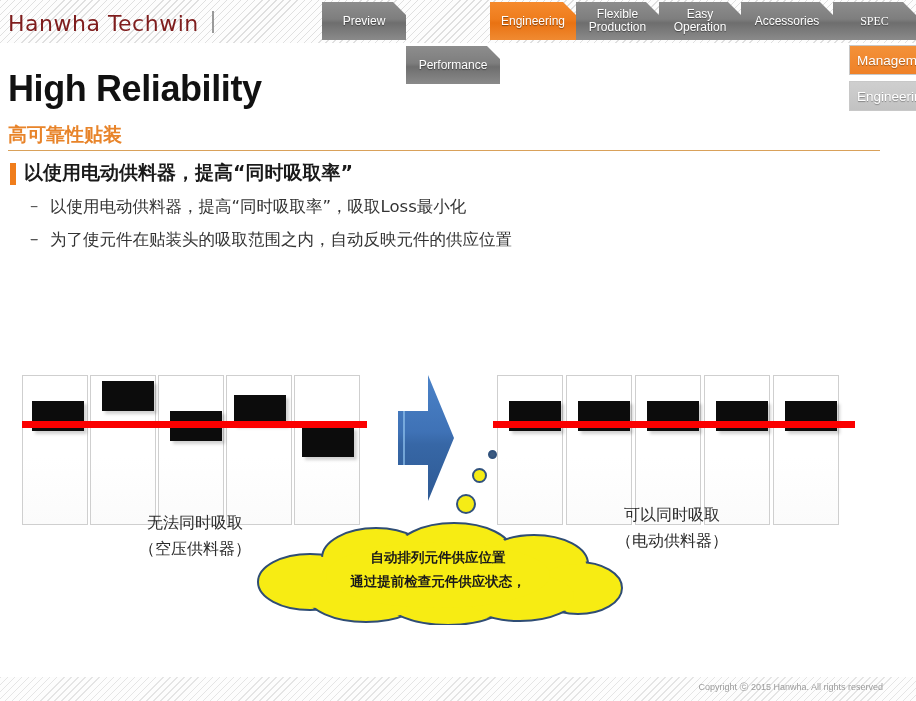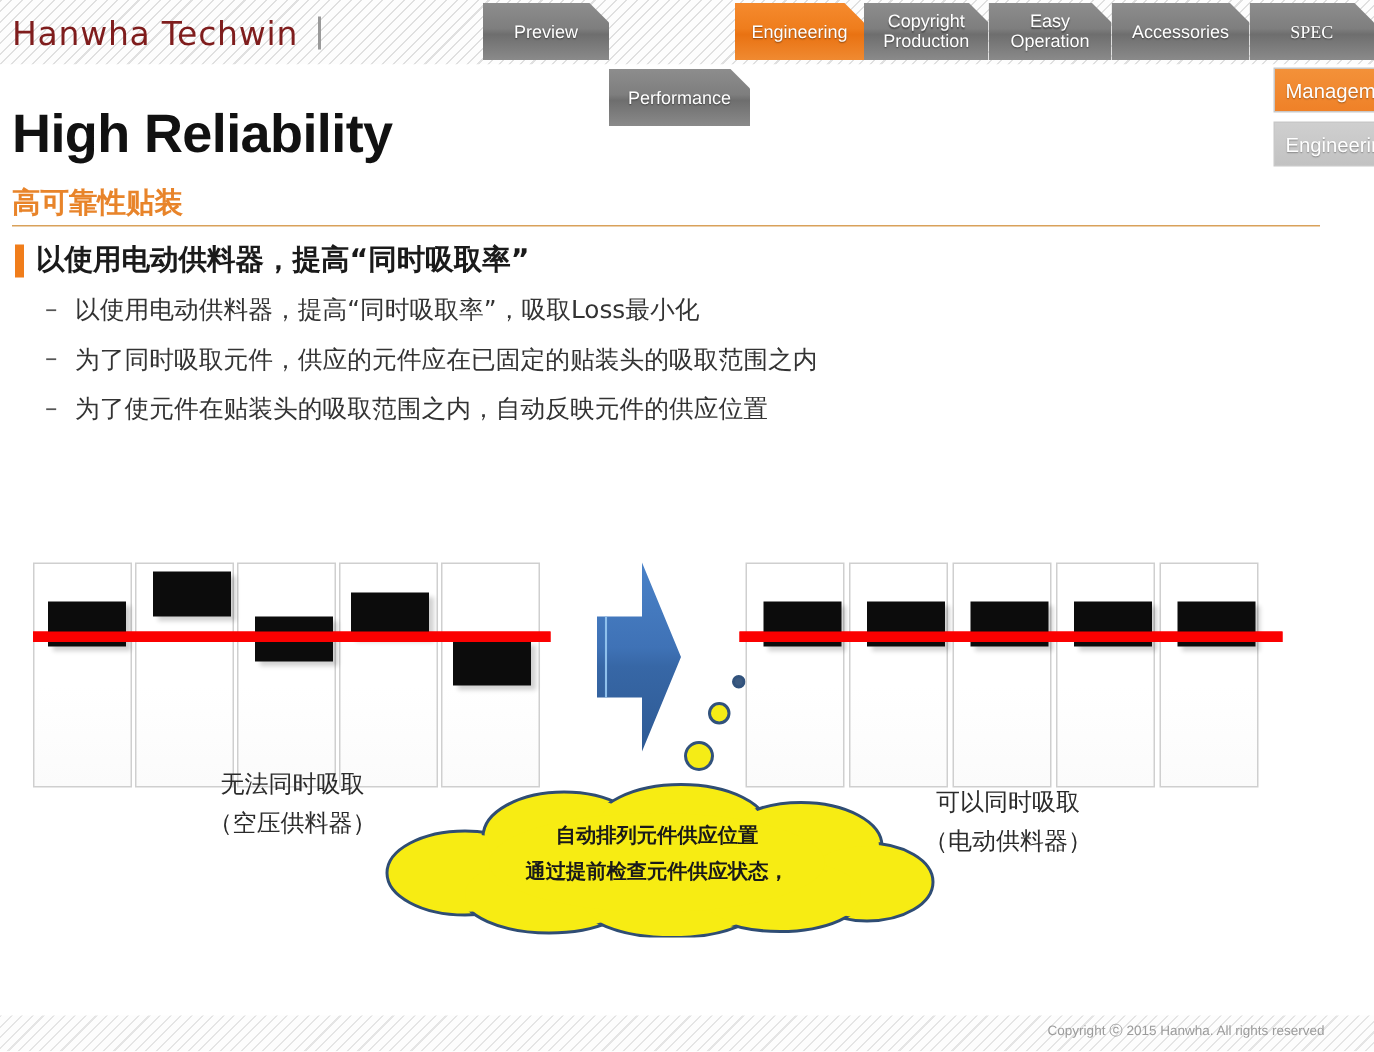--- a/index.html
+++ b/index.html
@@ -210,21 +210,21 @@
           <span class="tlabel">Performance</span>
         </div>
       </div>
       <div class="tab active" style="left: 168px; width: 86px;">
         <div style="width: 100%;">
           <span class="tlabel">Engineering</span>
         </div>
       </div>
       <div class="tab" style="left: 254px; width: 83px;">
         <div style="width: 100%;">
-          <span class="tlabel">Copyright</span>
+          <span class="tlabel">Flexible</span>
           <span class="tlabel2">Production</span>
         </div>
       </div>
       <div class="tab" style="left: 337px; width: 82px;">
         <div style="width: 100%;">
           <span class="tlabel">Easy</span>
           <span class="tlabel2">Operation</span>
         </div>
       </div>
       <div class="tab" style="left: 419px; width: 92px;">
@@ -250,21 +250,21 @@
   <div class="sub-title">高可靠性贴装</div>
   <div class="divider"></div>
 
   <div class="heading-row">
     <div class="heading-bar"></div>
     <div class="heading-text">以使用电动供料器，提高“同时吸取率”</div>
   </div>
 
   <div class="bullets" id="bullets-host">
       <div class="bullet"><span class="dash">–</span><span>以使用电动供料器，提高“同时吸取率”，吸取Loss最小化</span></div>
-      <div class="bullet"><span class="dash">–</span><span>为了同时吸取元件，供应的元件应在已固定的贴装头的吸取范围之内</span></div>
+      <div class="bullet"><span class="dash">–</span></div>
       <div class="bullet"><span class="dash">–</span><span>为了使元件在贴装头的吸取范围之内，自动反映元件的供应位置</span></div>
     </div>
 
   <div class="diagram">
 
     <div class="feeder-group" id="left-group" style="left:22px;width:345px;">
         <div class="feeder-box" style="left: 0px;"></div>
         <div class="feeder-box" style="left: 68px;"></div>
         <div class="feeder-box" style="left: 136px;"></div>
         <div class="feeder-box" style="left: 204px;"></div>
@@ -309,21 +309,21 @@
         <div class="chip" style="left: 150px; top: 46px; width: 52px; height: 30px;"></div>
         <div class="chip" style="left: 219px; top: 46px; width: 52px; height: 30px;"></div>
         <div class="chip" style="left: 288px; top: 46px; width: 52px; height: 30px;"></div>
         <div class="redline" style="left: -4px; top: 66px; width: 362px; background: rgb(251, 0, 0);"></div>
       </div>
 
     <div class="caption" style="left:105px;top:155px;width:180px;">
       <div>无法同时吸取</div>
       <div>（空压供料器）</div>
     </div>
-    <div class="caption" style="left:582px;top:167px;width:180px;">
+    <div class="caption" style="left:582px;top:147px;width:180px;">
       <div>可以同时吸取</div>
       <div>（电动供料器）</div>
     </div>
 
     <div class="cloud">
       <svg width="380" height="105" viewBox="0 0 380 105">
         <g fill="#f7ec13" stroke="#2f4d74" stroke-width="2">
           <ellipse cx="62" cy="62" rx="52" ry="28"></ellipse>
           <ellipse cx="128" cy="38" rx="54" ry="30"></ellipse>
           <ellipse cx="206" cy="32" rx="58" ry="29"></ellipse>

